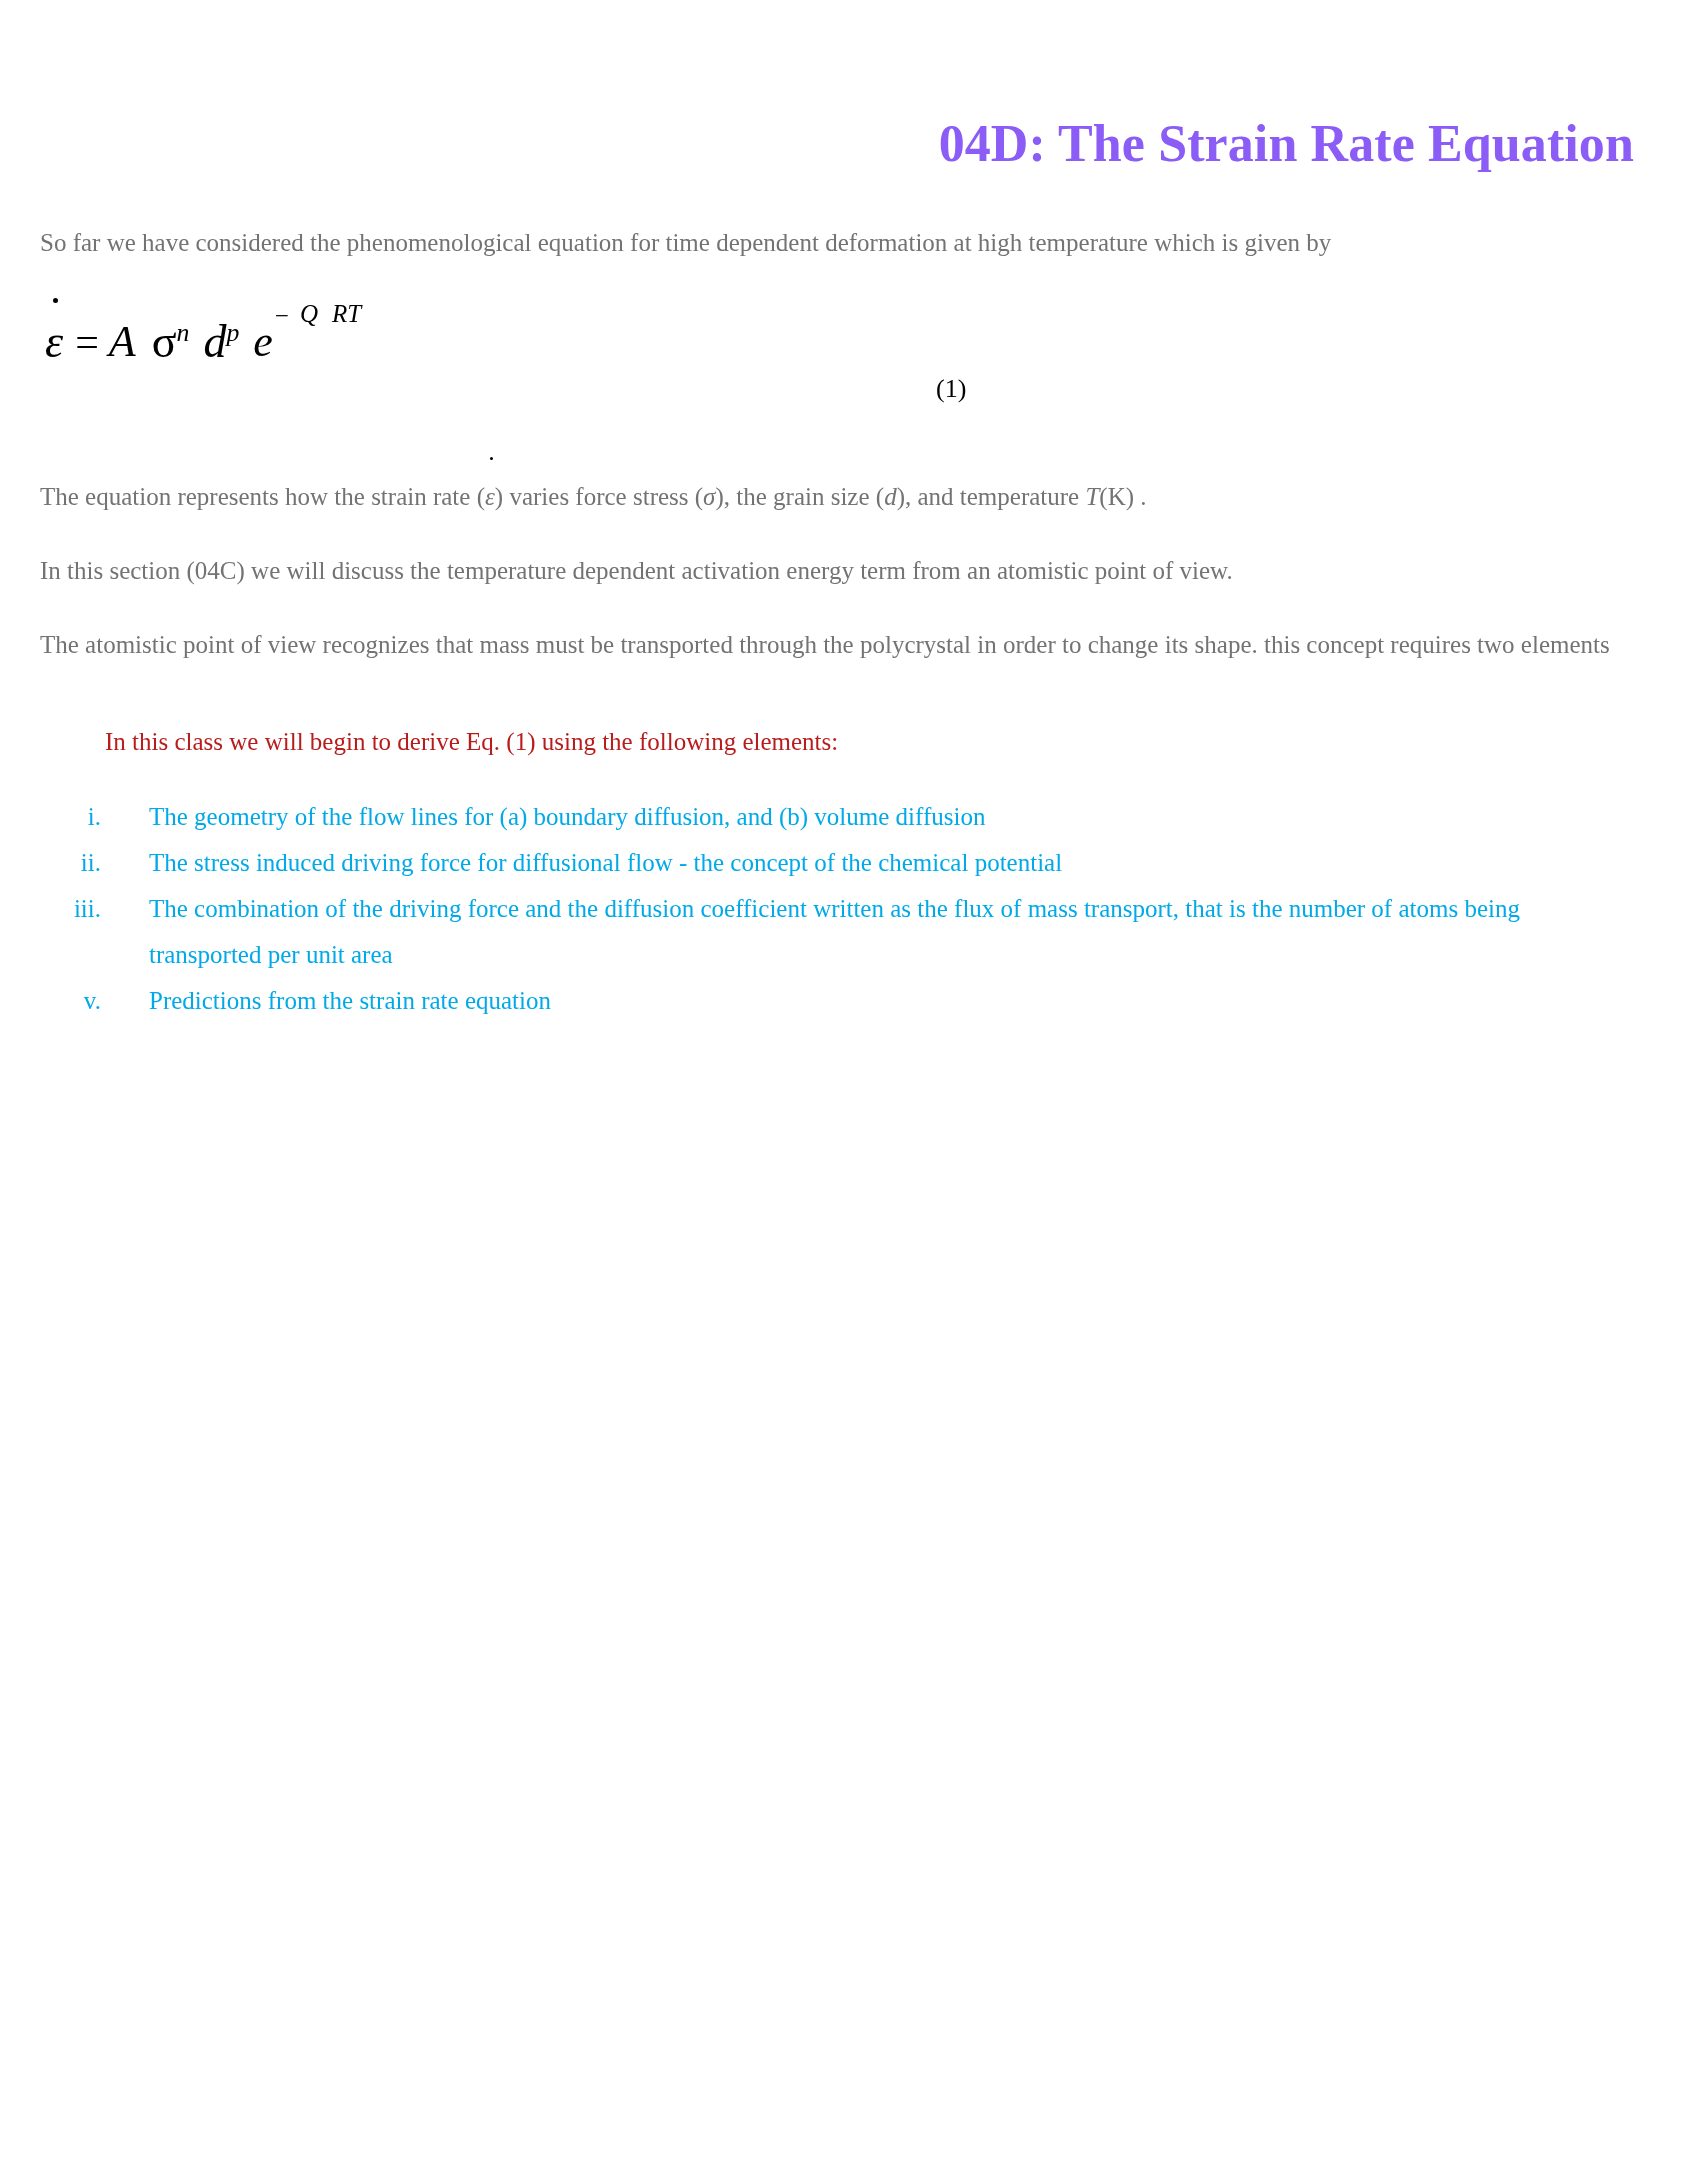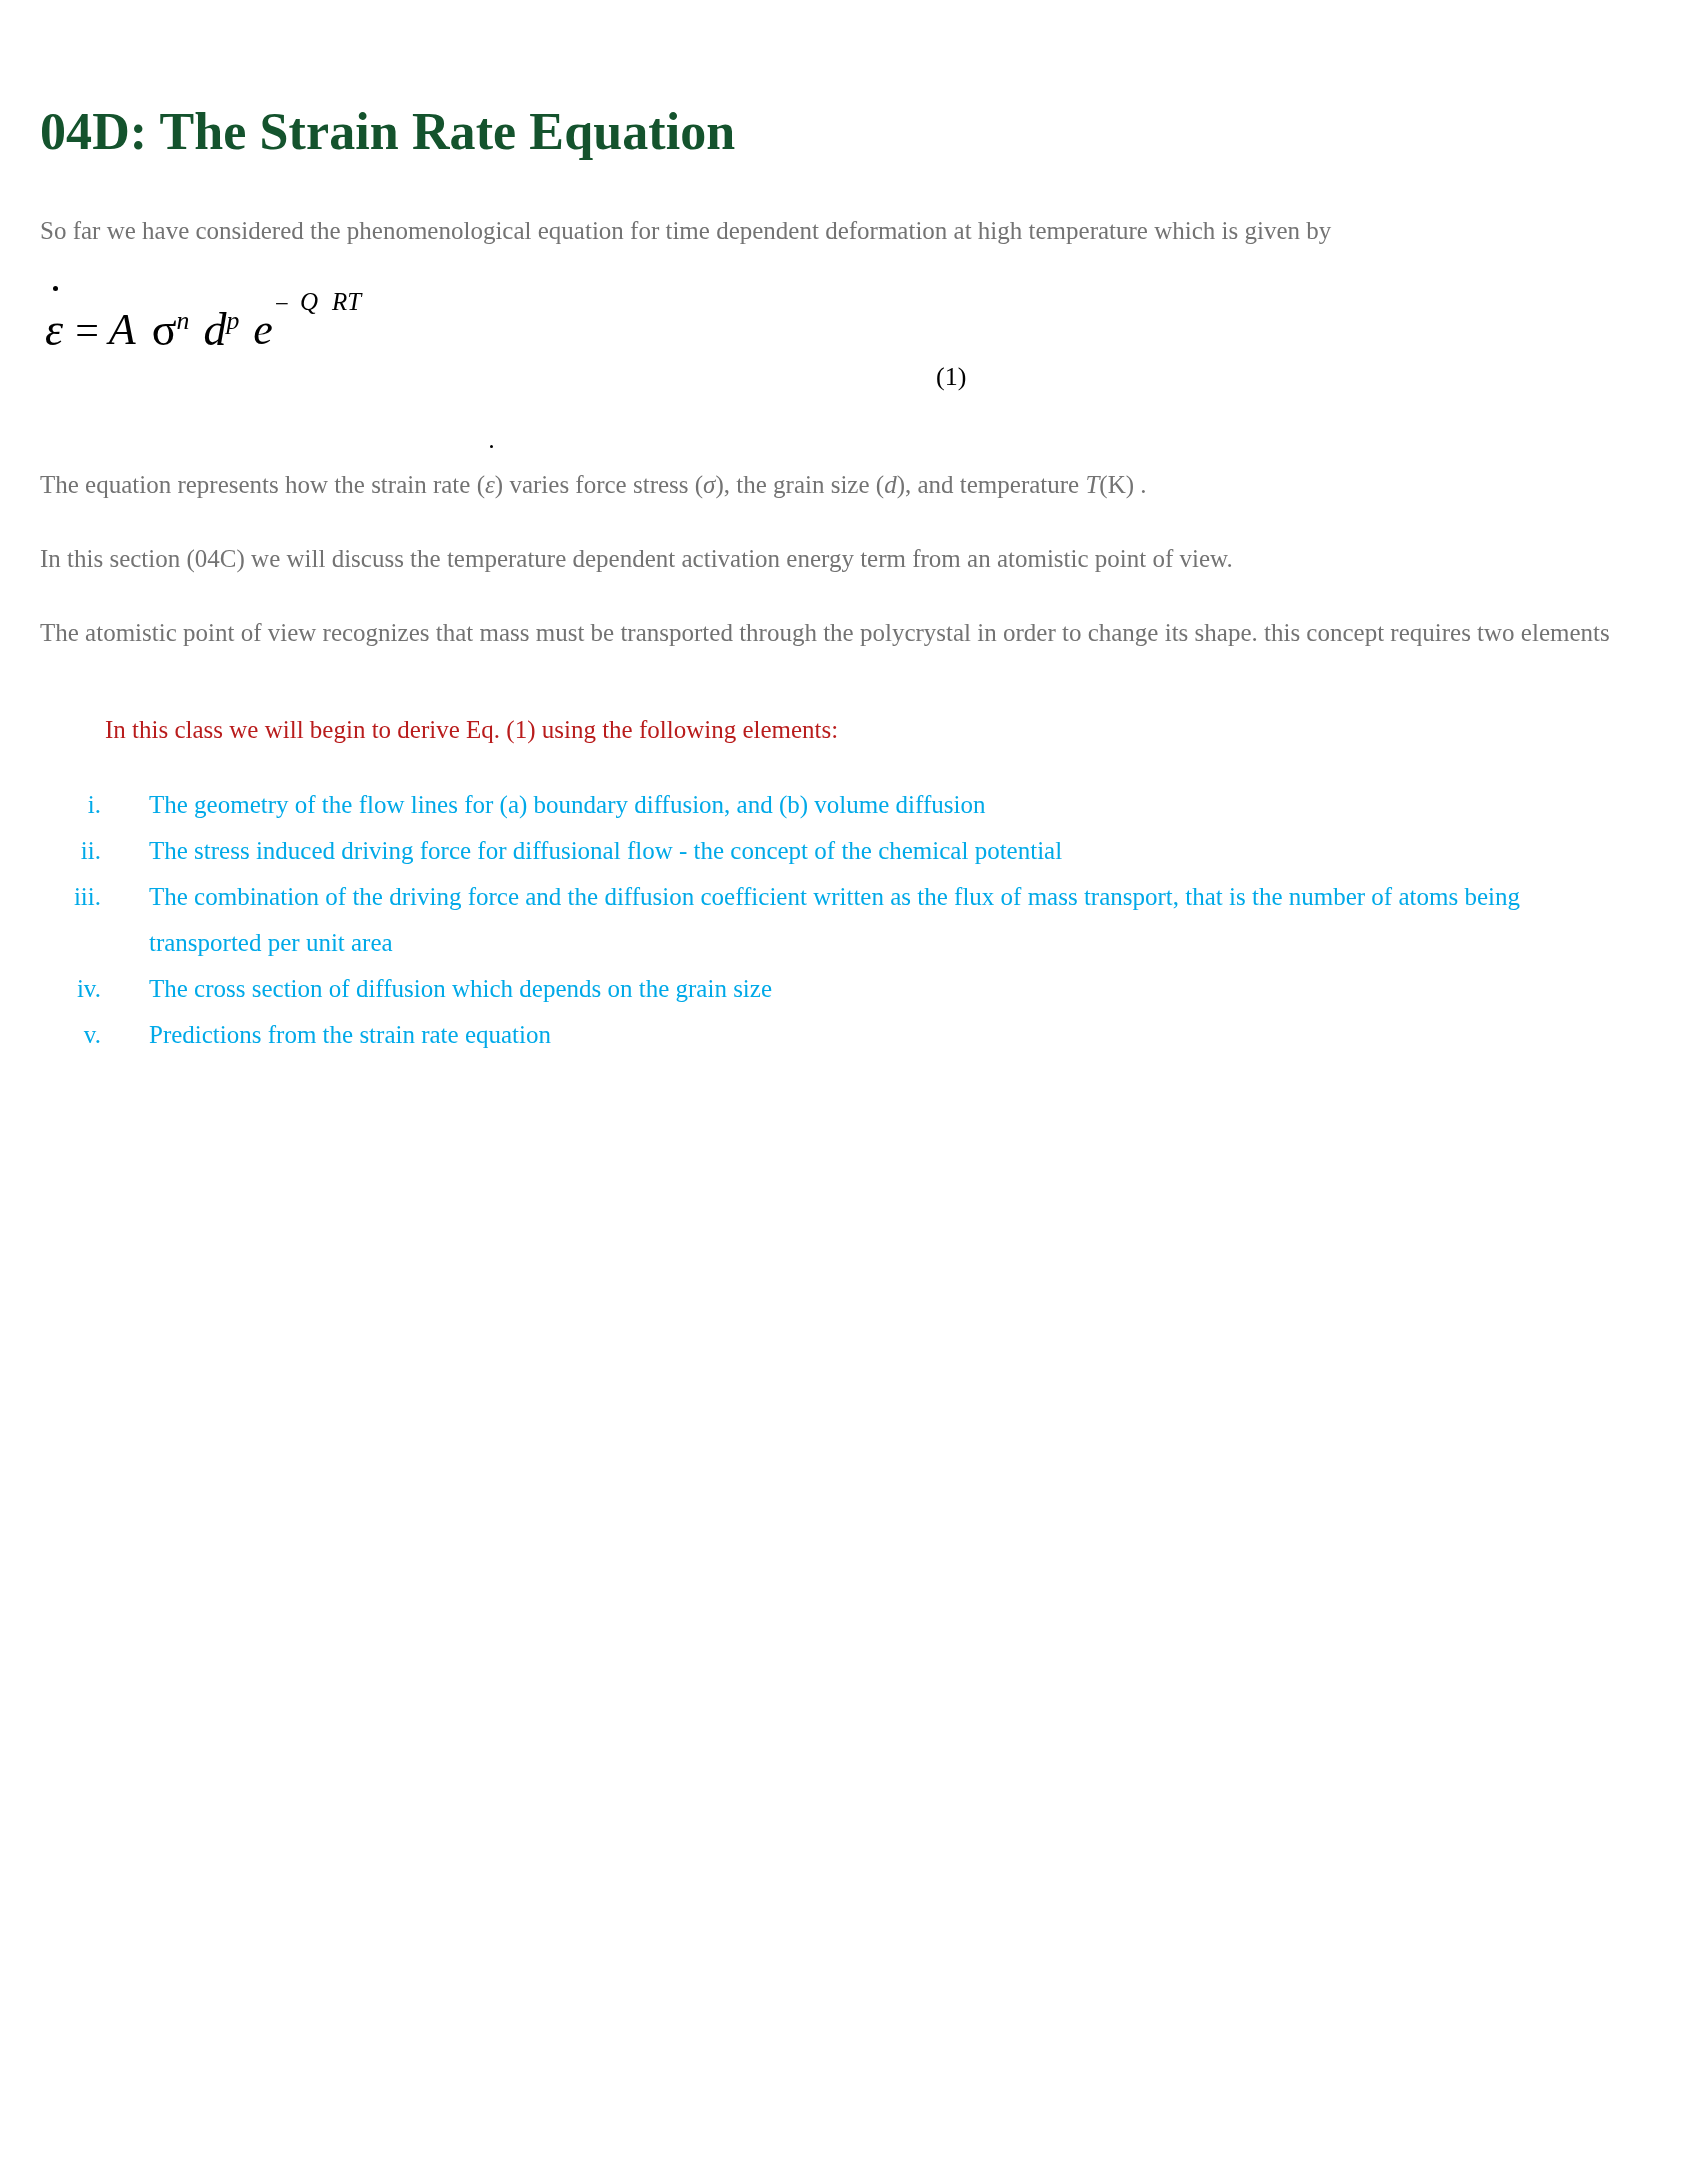--- a/index.html
+++ b/index.html
@@ -31,24 +31,25 @@
     top: 99px;
     width: 1594px;
   }
 
   
   .doc-title {
     font-family: "Liberation Serif", "DejaVu Serif", serif;
     font-weight: bold;
     font-size: 52px;
     line-height: 1.12;
-    color: #14532d;
-    margin: 4px 0 0 0;
+    color: #8b5cf6;
+    margin: 16px 0 0 0;
     letter-spacing: 0.1px;
     white-space: nowrap;
+    text-align: right;
   }
 
   
   .section-heading {
     font-family: "Liberation Serif", "DejaVu Serif", serif;
     font-weight: normal;
     font-size: 51px;
     line-height: 1.1;
     color: #000000;
     margin: 56px 0 0 0;
@@ -276,24 +277,20 @@
       </li>
       <li class="roman-item">
         <span class="roman-marker">ii.</span>
         <span class="roman-text">The stress induced driving force for diffusional flow - the concept of the chemical potential</span>
       </li>
       <li class="roman-item">
         <span class="roman-marker">iii.</span>
         <span class="roman-text">The combination of the driving force and the diffusion coefficient written as the flux of mass transport, that is the number of atoms being transported per unit area</span>
       </li>
       <li class="roman-item">
-        <span class="roman-marker">iv.</span>
-        <span class="roman-text">The cross section of diffusion which depends on the grain size</span>
-      </li>
-      <li class="roman-item">
         <span class="roman-marker">v.</span>
         <span class="roman-text">Predictions from the strain rate equation</span>
       </li>
     </ol>
 
   </div>
 </div>
 
 
 </body></html>

